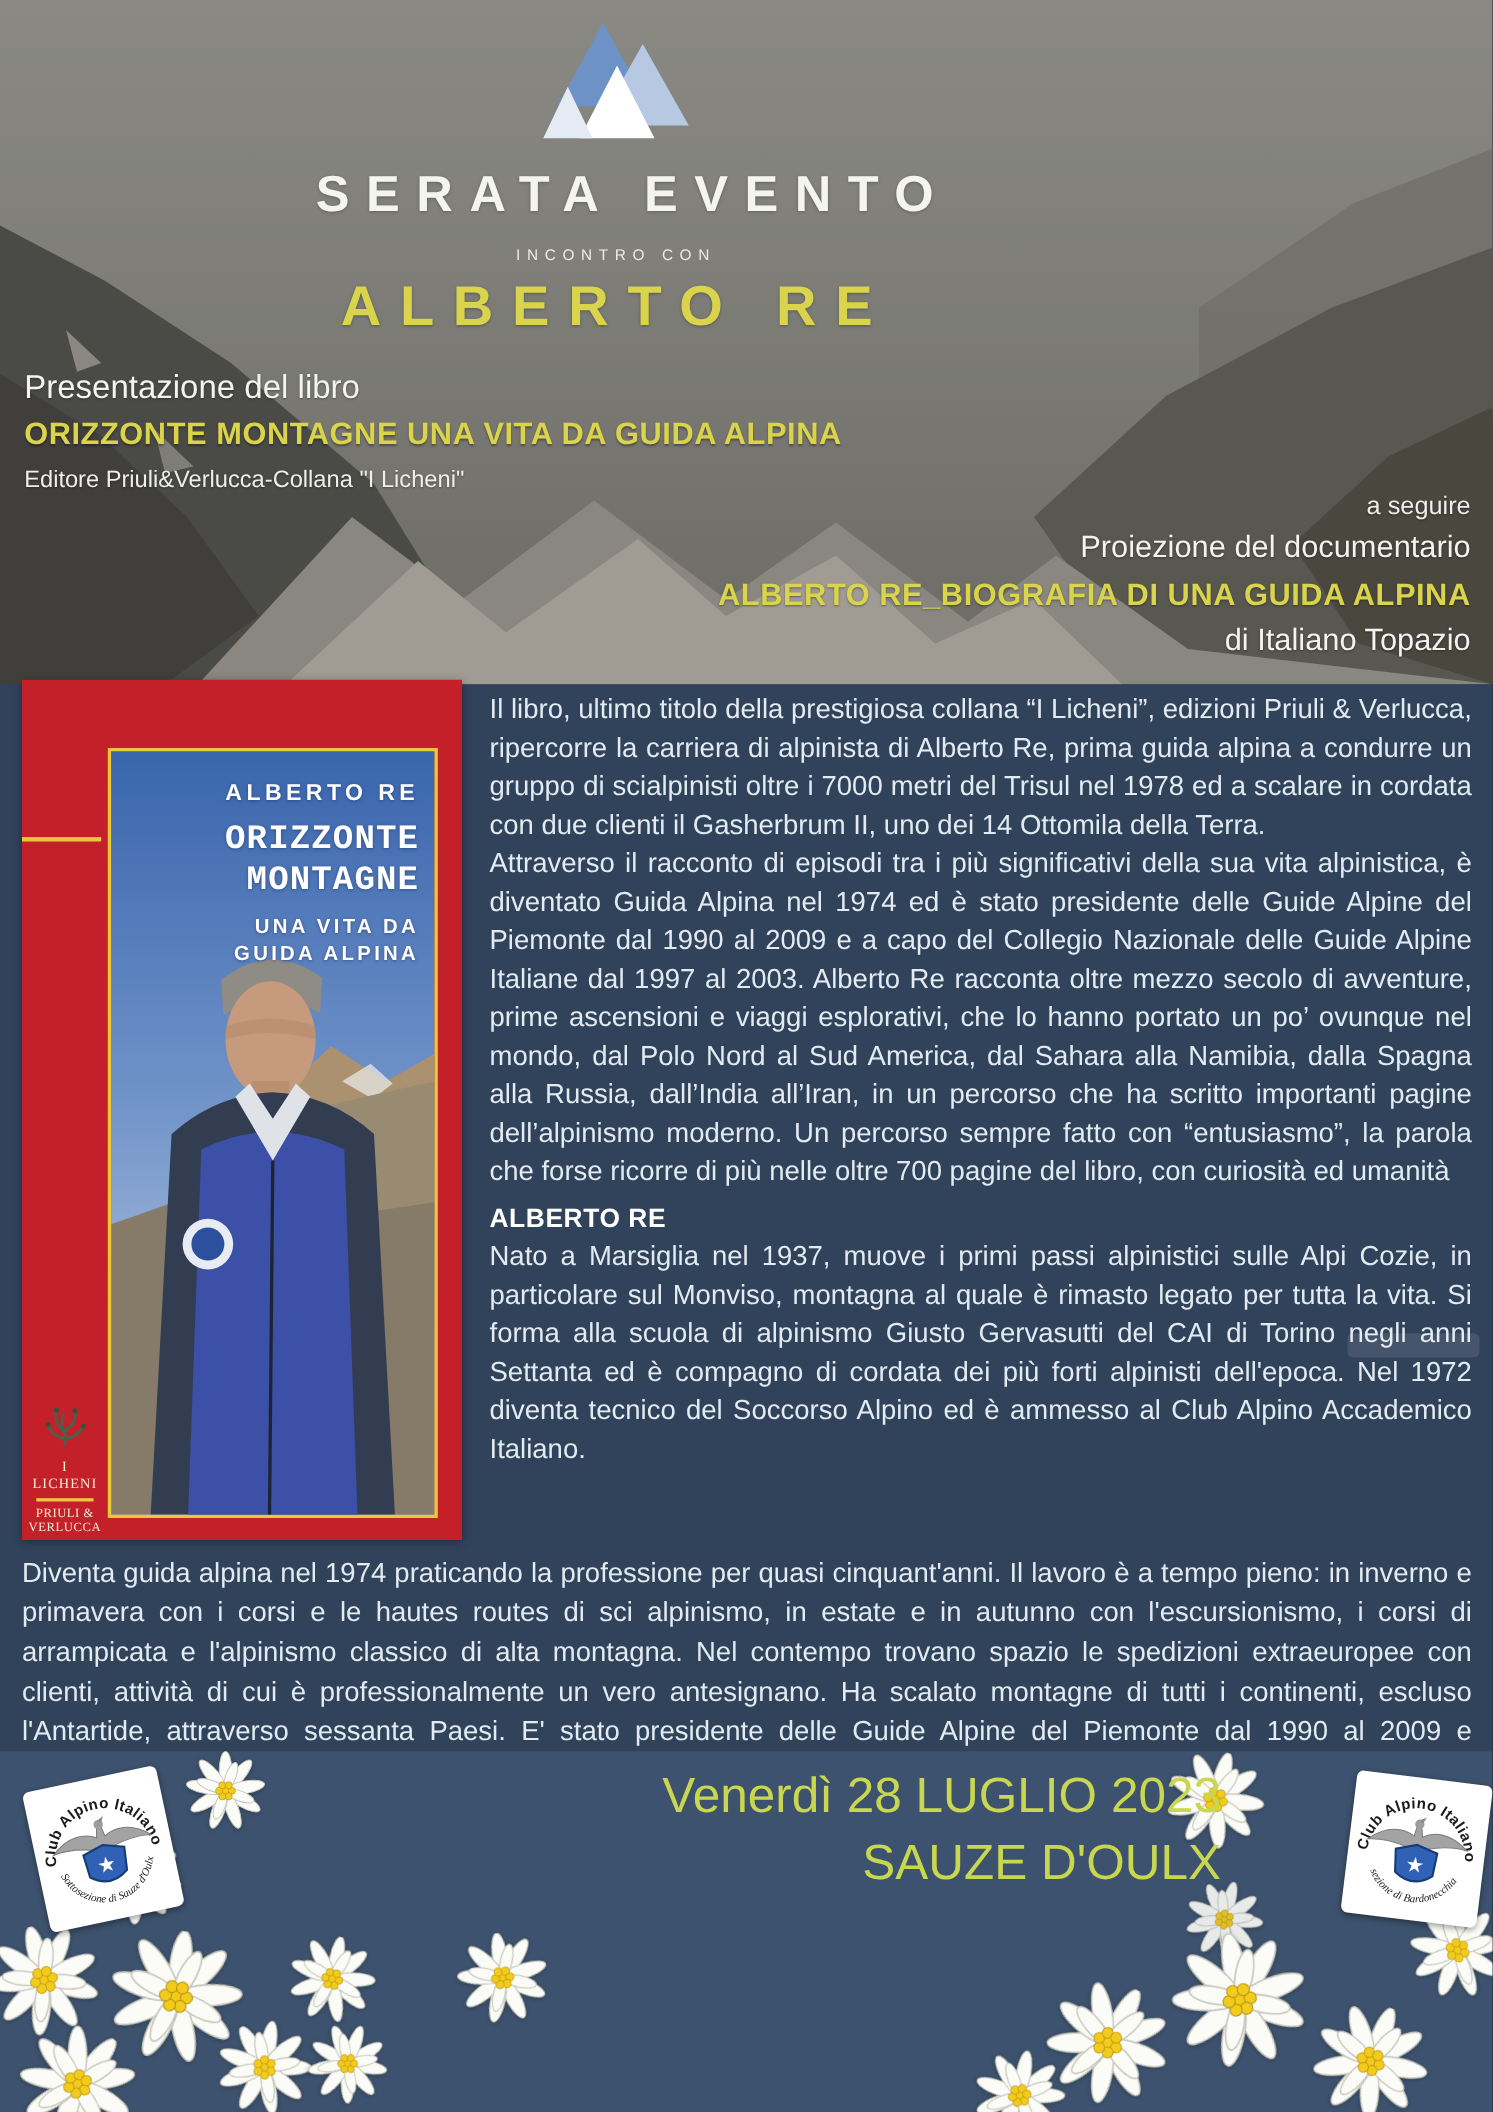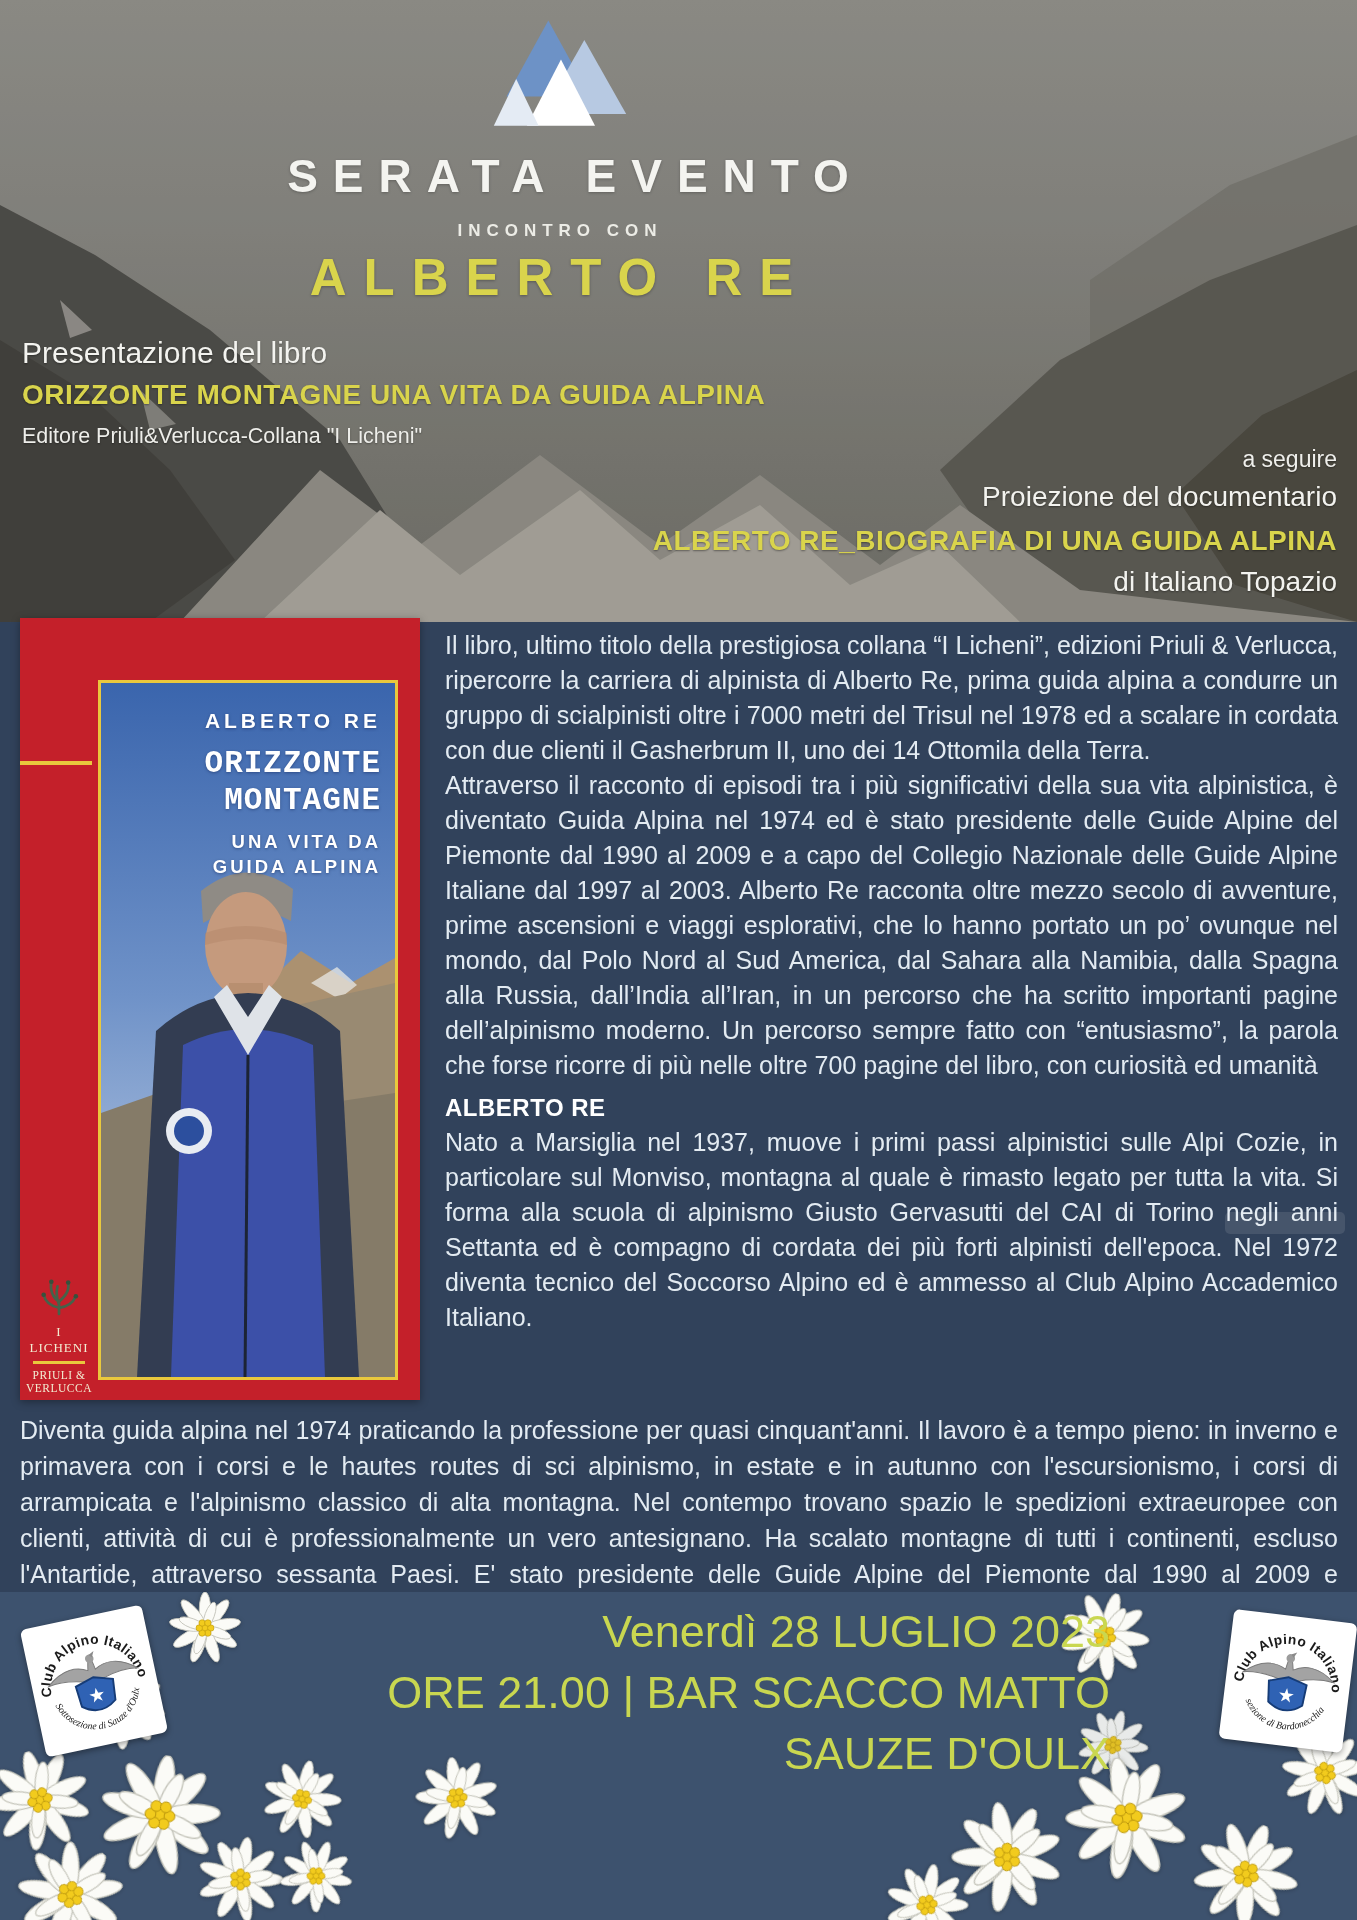--- a/index.html
+++ b/index.html
@@ -6,21 +6,21 @@
   .poster{position:relative;width:1357px;height:1920px;overflow:hidden;
           background:#31425b;font-family:"Liberation Sans",sans-serif;}
 
   
   .hero{position:absolute;left:0;top:0;width:1357px;height:622px;}
   .hero-bg{position:absolute;left:0;top:0;width:1357px;height:622px;display:block;}
   .hero-logo{position:absolute;left:487px;top:16px;width:146px;height:124px;}
   .hero-center{position:absolute;left:0;top:150px;width:1120px;text-align:center;}
   .event-type{font-size:46px;line-height:52px;font-weight:bold;color:#f4f4f0;
               letter-spacing:15px;text-shadow:0 1px 3px rgba(0,0,0,.25);padding-left:31px;}
-  .meeting{margin-top:20px;font-size:17px;line-height:18px;font-weight:bold;
+  .meeting{margin-top:20px;font-size:14px;line-height:18px;font-weight:normal;
            color:#ecece6;letter-spacing:6px;}
   .guest{margin-top:10px;font-size:51px;line-height:56px;font-weight:bold;
          color:#d9d44c;letter-spacing:17px;text-shadow:0 1px 3px rgba(0,0,0,.3);}
   .presentation-block{position:absolute;left:22px;top:336px;text-align:left;}
   .pres-intro{font-size:30px;color:#f3f3ef;font-weight:normal;
               text-shadow:0 1px 2px rgba(0,0,0,.35);}
   .pres-title{margin-top:9px;font-size:28px;font-weight:bold;color:#d9d44c;
               letter-spacing:.5px;text-shadow:0 1px 2px rgba(0,0,0,.35);}
   .pres-publisher{margin-top:13px;font-size:21.5px;color:#eeeeea;
               text-shadow:0 1px 2px rgba(0,0,0,.35);}
@@ -286,21 +286,20 @@
         </text>
         <use href="#cai-eagle"></use>
         <text font-size="10.5" font-style="italic" fill="#1a1a1a" font-family="Liberation Serif, serif">
           <textPath href="#arc-bottom" startOffset="50%" text-anchor="middle">Sottosezione di Sauze d'Oulx</textPath>
         </text>
       </svg>
     </div>
 
     <div class="event-lines">
       <div class="event-date">Venerdì 28 LUGLIO 2023</div>
-      <div class="event-venue">ORE 21.00 | BAR SCACCO MATTO</div>
       <div class="event-town">SAUZE D'OULX</div>
     </div>
 
     <div class="cai-card cai-right">
       <svg viewBox="0 0 120 120">
         <text font-size="14.5" font-weight="bold" fill="#1a1a1a" letter-spacing="0.5" font-family="Liberation Sans, sans-serif">
           <textPath href="#arc-top" startOffset="50%" text-anchor="middle">Club Alpino Italiano</textPath>
         </text>
         <use href="#cai-eagle"></use>
         <text font-size="10.5" font-style="italic" fill="#1a1a1a" font-family="Liberation Serif, serif">

